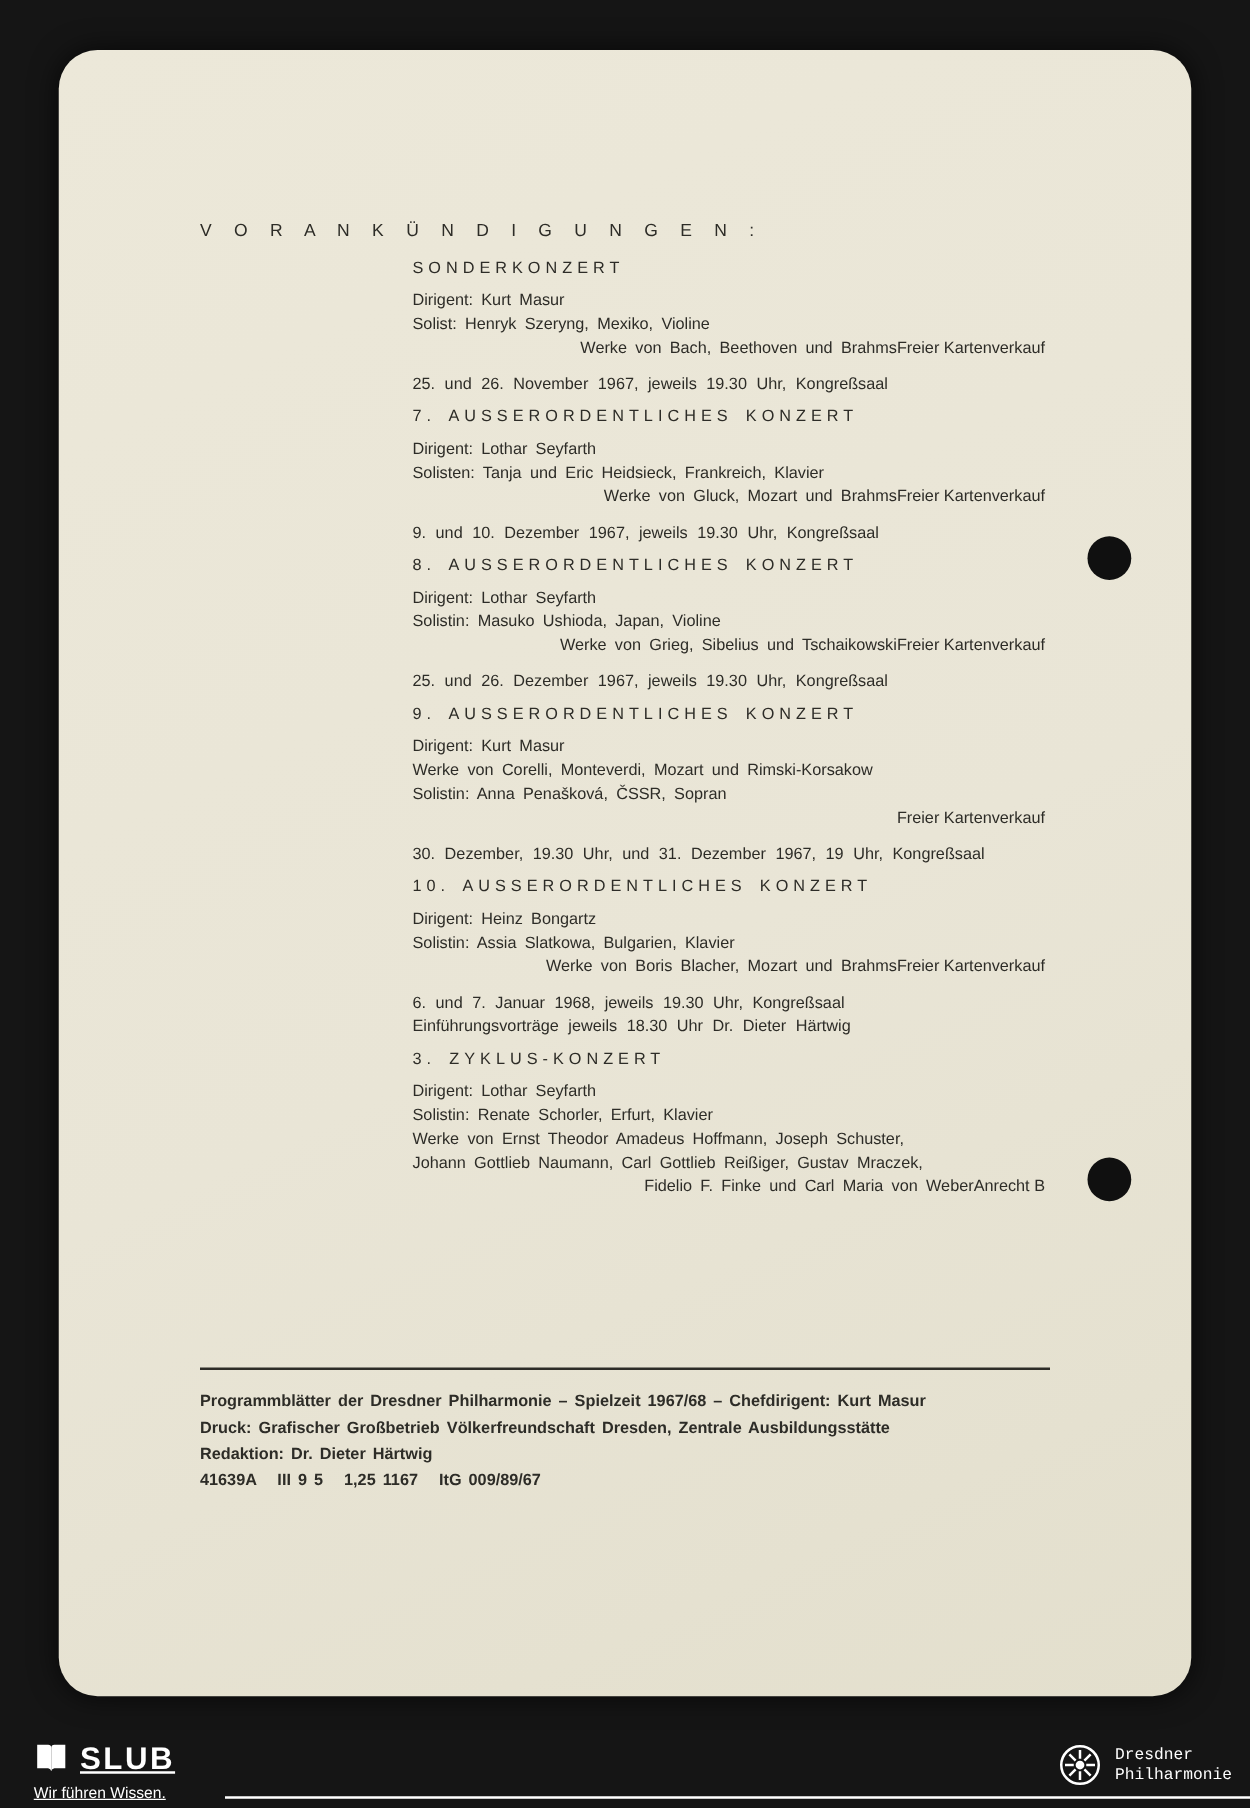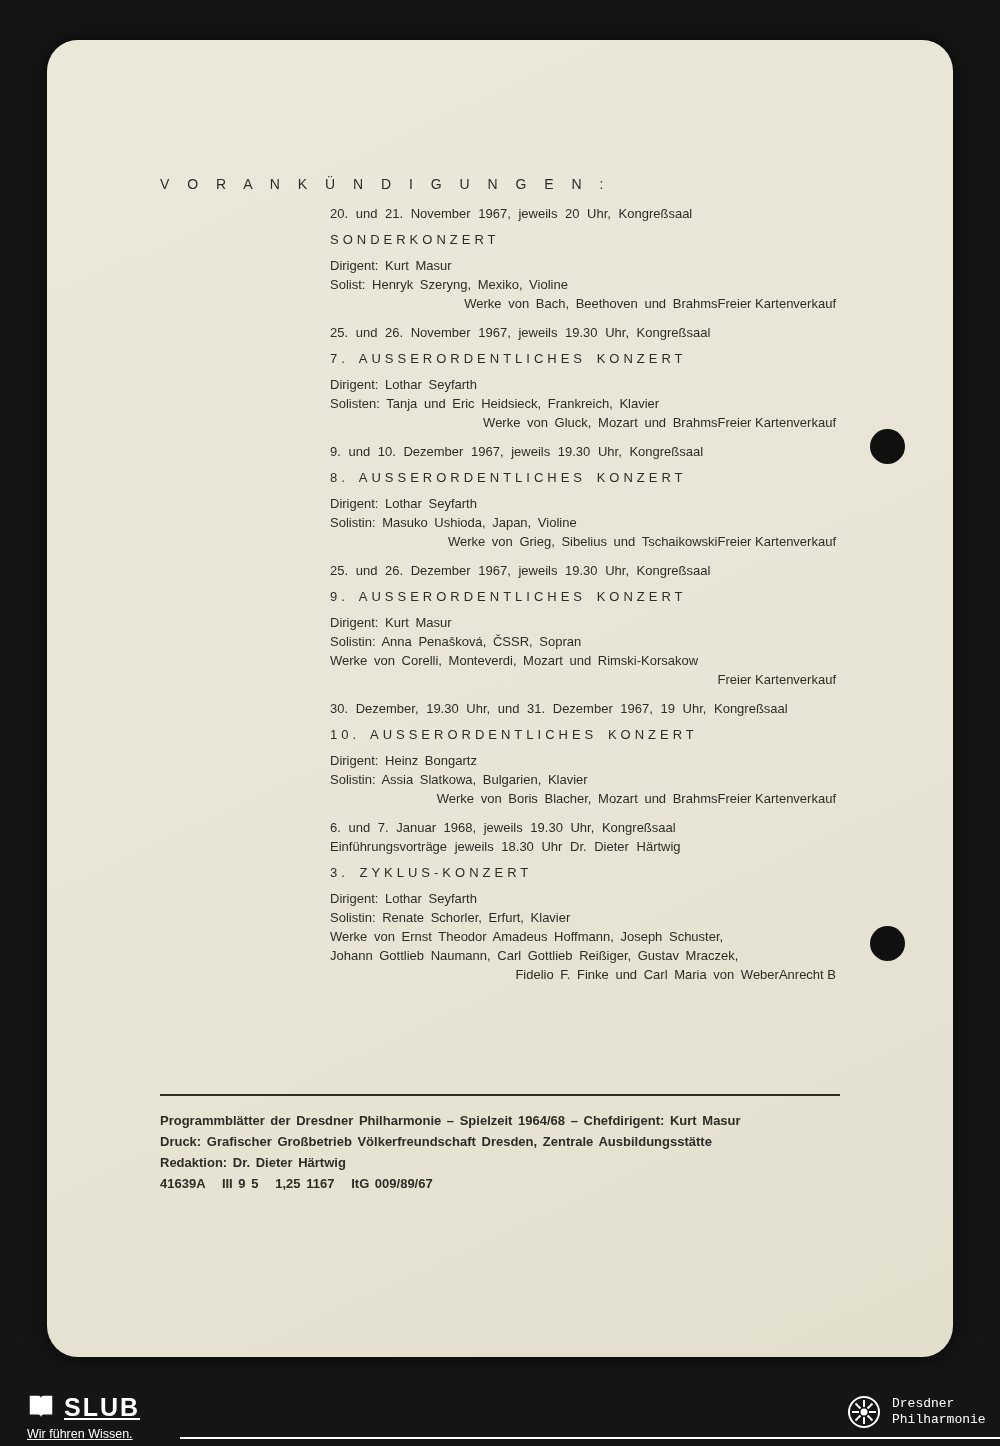--- a/index.html
+++ b/index.html
@@ -143,21 +143,20 @@
 </head>
 <body>
 
 <div class="scan-page">
 
   <div class="doc-heading">V O R A N K Ü N D I G U N G E N :</div>
 
   <div class="blocks">
 
     <div class="block">
-      <div class="c-date">20. und 21. November 1967, jeweils 20 Uhr, Kongreßsaal</div>
       <div class="c-title">SONDERKONZERT</div>
       <div class="c-line">Dirigent: Kurt Masur</div>
       <div class="c-line">Solist: Henryk Szeryng, Mexiko, Violine</div>
       <div class="c-works-row">
         <span class="c-works">Werke von Bach, Beethoven und Brahms</span>
         <span class="c-note">Freier Kartenverkauf</span>
       </div>
     </div>
 
     <div class="block">
@@ -179,22 +178,22 @@
       <div class="c-works-row">
         <span class="c-works">Werke von Grieg, Sibelius und Tschaikowski</span>
         <span class="c-note">Freier Kartenverkauf</span>
       </div>
     </div>
 
     <div class="block">
       <div class="c-date">25. und 26. Dezember 1967, jeweils 19.30 Uhr, Kongreßsaal</div>
       <div class="c-title">9. AUSSERORDENTLICHES KONZERT</div>
       <div class="c-line">Dirigent: Kurt Masur</div>
+      <div class="c-line">Werke von Corelli, Monteverdi, Mozart und Rimski-Korsakow</div>
       <div class="c-line">Solistin: Anna Penašková, ČSSR, Sopran</div>
-      <div class="c-line">Werke von Corelli, Monteverdi, Mozart und Rimski-Korsakow</div>
       <div class="c-note-line">Freier Kartenverkauf</div>
     </div>
 
     <div class="block">
       <div class="c-date">30. Dezember, 19.30 Uhr, und 31. Dezember 1967, 19 Uhr, Kongreßsaal</div>
       <div class="c-title">10. AUSSERORDENTLICHES KONZERT</div>
       <div class="c-line">Dirigent: Heinz Bongartz</div>
       <div class="c-line">Solistin: Assia Slatkowa, Bulgarien, Klavier</div>
       <div class="c-works-row">
         <span class="c-works">Werke von Boris Blacher, Mozart und Brahms</span>
@@ -212,21 +211,21 @@
       <div class="c-line">Johann Gottlieb Naumann, Carl Gottlieb Reißiger, Gustav Mraczek,</div>
       <div class="c-works-row">
         <span class="c-works">Fidelio F. Finke und Carl Maria von Weber</span>
         <span class="c-note">Anrecht B</span>
       </div>
     </div>
 
   </div>
 
   <div class="page-footer">
-    <div class="f-line">Programmblätter der Dresdner Philharmonie – Spielzeit 1964/68 – Chefdirigent: Kurt Masur</div>
+    <div class="f-line">Programmblätter der Dresdner Philharmonie – Spielzeit 1967/68 – Chefdirigent: Kurt Masur</div>
     <div class="f-line">Druck: Grafischer Großbetrieb Völkerfreundschaft Dresden, Zentrale Ausbildungsstätte</div>
     <div class="f-line">Redaktion: Dr. Dieter Härtwig</div>
     <div class="f-line pre">41639A   III 9 5   1,25 1167   ItG 009/89/67</div>
   </div>
 
   <div class="punch-hole hole-1"></div>
   <div class="punch-hole hole-2"></div>
 
 </div>
 

